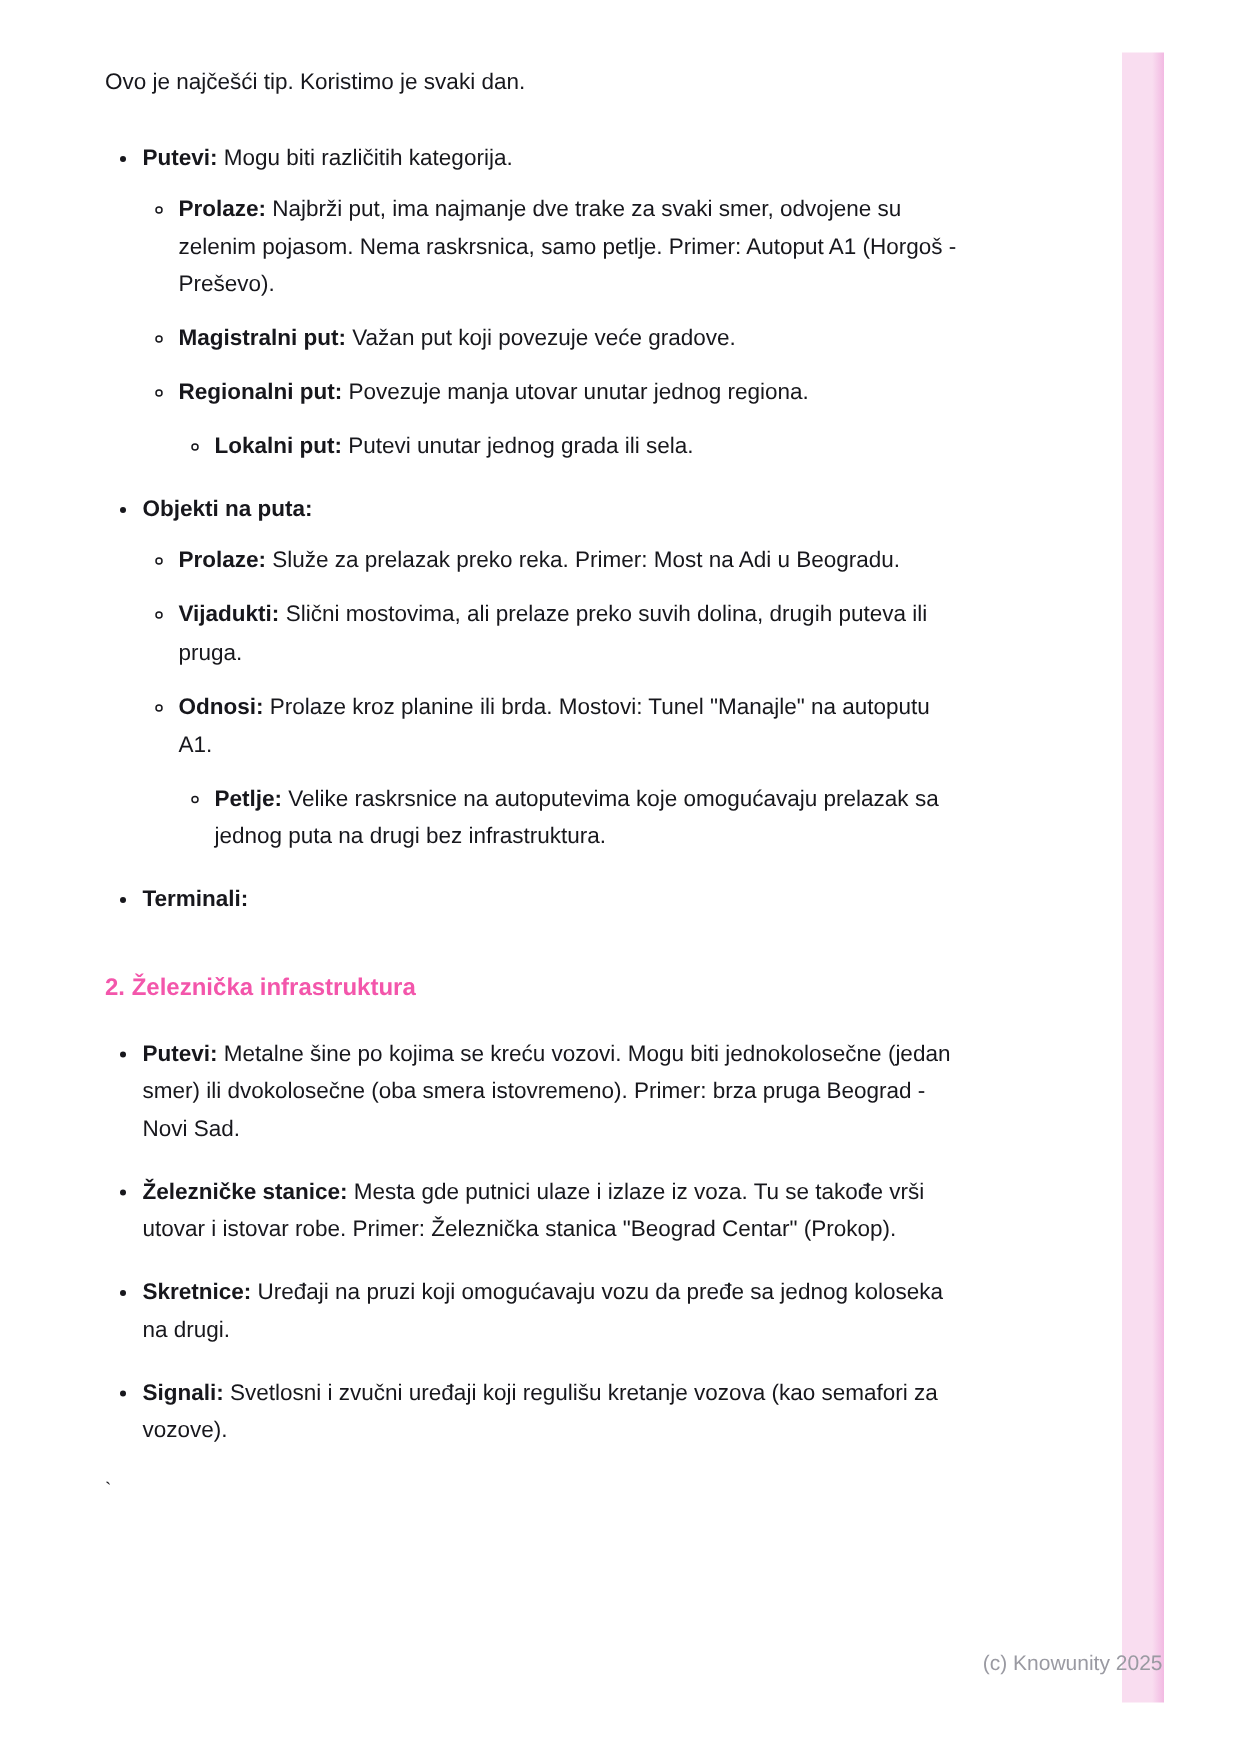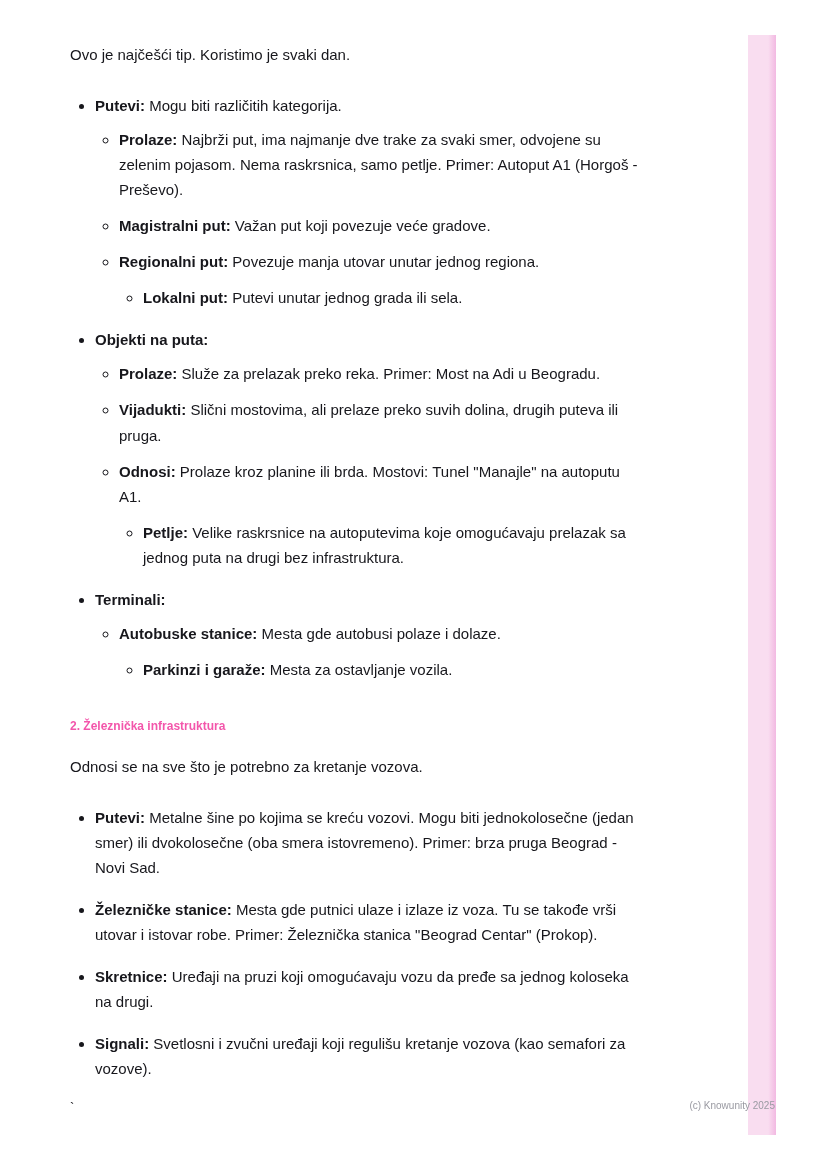--- a/index.html
+++ b/index.html
@@ -40,37 +40,37 @@
   ul.l1 > li:last-child { margin-bottom: 0; }
   ul.l2 {
     list-style: circle outside;
     padding-left: 24px;
     margin-top: 9px;
   }
   ul.l2 > li { margin-bottom: 11px; }
   ul.l2 > li:last-child { margin-bottom: 0; margin-left: 24px; }
   strong { font-weight: 700; }
   h2.section-heading {
-    font-size: 12px;
+    font-size: 16px;
     font-weight: 700;
     color: #f356ab;
     margin: 37px 0 20px 0;
     line-height: 1.3;
   }
   p.section-intro { margin-bottom: 25px; }
   .stray {
     margin-top: 16px;
     font-size: 13px;
     color: #17171c;
   }
   .footer {
     position: absolute;
     top: 1100px;
     right: 53px;
-    font-size: 10px;
+    font-size: 14px;
     color: #9a9aa2;
     z-index: 3;
     padding-left: 25px;
   }
 </style>
 </head>
 <body>
 
 <div class="side-bar"></div>
 
@@ -119,36 +119,25 @@
         </li>
         <li>
           <strong>Petlje:</strong>
           <span>Velike raskrsnice na autoputevima koje omogućavaju prelazak sa jednog puta na drugi bez infrastruktura.</span>
         </li>
       </ul>
     </li>
     <li>
       <strong>Terminali:</strong>
       <span></span>
-      <ul class="l2">
-        <li>
-          <strong>Autobuske stanice:</strong>
-          <span>Mesta gde autobusi polaze i dolaze.</span>
-        </li>
-        <li>
-          <strong>Parkinzi i garaže:</strong>
-          <span>Mesta za ostavljanje vozila.</span>
-        </li>
-      </ul>
     </li>
   </ul>
 
   <h2 class="section-heading">2. Železnička infrastruktura</h2>
 
-  <p class="section-intro">Odnosi se na sve što je potrebno za kretanje vozova.</p>
 
   <ul class="l1">
     <li>
       <strong>Putevi:</strong>
       <span>Metalne šine po kojima se kreću vozovi. Mogu biti jednokolosečne (jedan smer) ili dvokolosečne (oba smera istovremeno). Primer: brza pruga Beograd - Novi Sad.</span>
     </li>
     <li>
       <strong>Železničke stanice:</strong>
       <span>Mesta gde putnici ulaze i izlaze iz voza. Tu se takođe vrši utovar i istovar robe. Primer: Železnička stanica "Beograd Centar" (Prokop).</span>
     </li>

